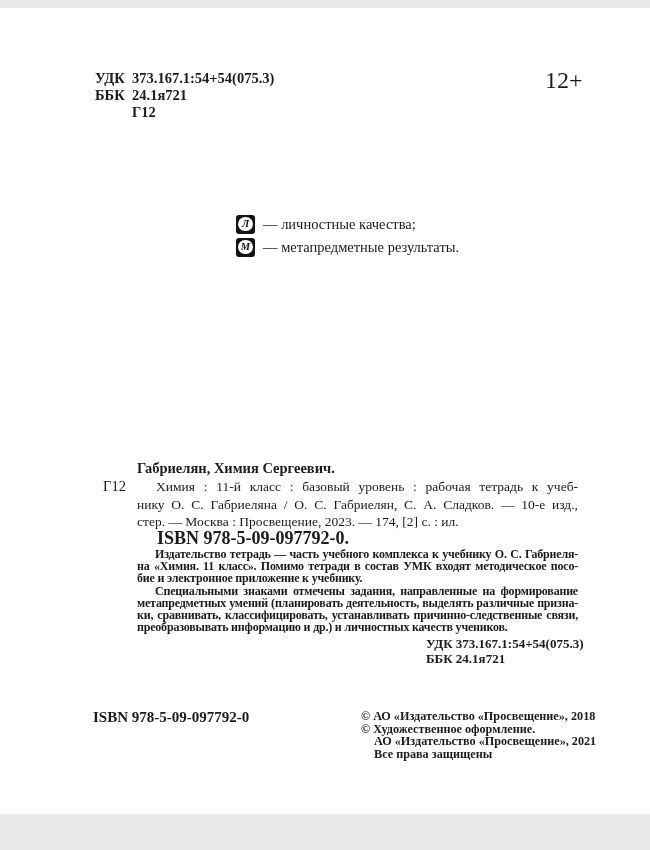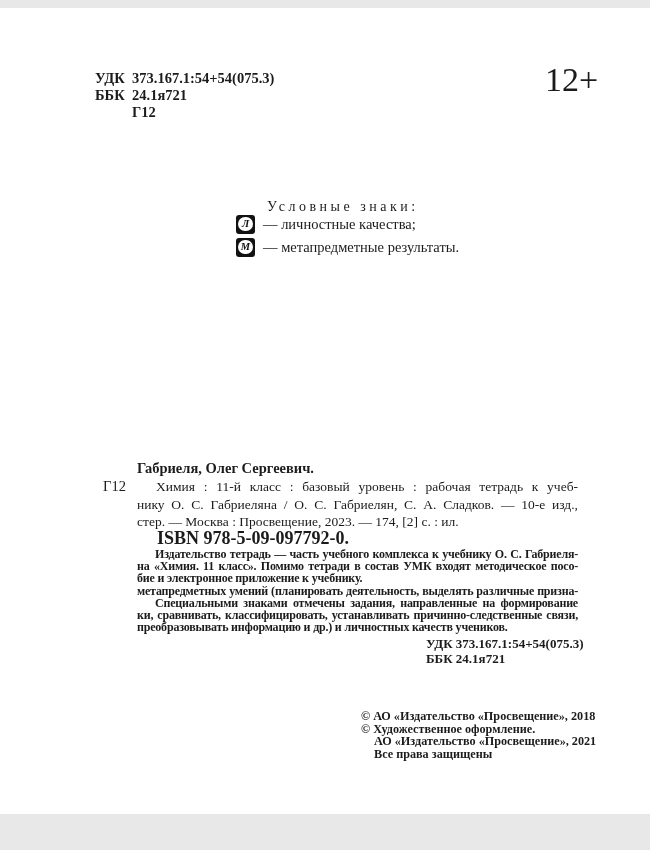--- a/index.html
+++ b/index.html
@@ -12,21 +12,21 @@
     font-family:"Liberation Serif","DejaVu Serif",serif;
     overflow:hidden;
   }
   .abs{position:absolute;}
 
   
   .class-top{left:95px;top:62px;font-weight:bold;font-size:14.5px;line-height:17px;}
   .class-row{display:flex;}
   .class-label{width:37px;}
   
-  .age{left:545px;top:56px;font-size:34px;line-height:32px;font-weight:normal;}
+  .age{left:545px;top:56px;font-size:24px;line-height:32px;font-weight:normal;}
 
   
   .legend-title{left:267px;top:191px;font-size:14px;letter-spacing:3.5px;}
   .legend-row{display:flex;align-items:center;gap:8px;height:20px;font-size:14.5px;}
   .legend-row-1{left:236px;top:206px;}
   .legend-row-2{left:236px;top:229px;}
   .sq-icon{
     width:19px;height:19px;background:#121212;border-radius:3px;
     display:flex;align-items:center;justify-content:center;flex:0 0 auto;
   }
@@ -73,62 +73,62 @@
       <span>24.1я721</span>
     </div>
     <div class="class-row">
       <span class="class-label"></span>
       <span>Г12</span>
     </div>
   </div>
 
   <div class="abs age">12+</div>
 
-  <div class="abs legend-title">Условные знаки:</div>
 
   <div class="abs legend-row legend-row-1">
     <span class="sq-icon">
       <span class="circ">Л</span>
     </span>
     <span>— личностные качества;</span>
   </div>
 
   <div class="abs legend-row legend-row-2">
     <span class="sq-icon">
       <span class="circ">М</span>
     </span>
     <span>— метапредметные результаты.</span>
   </div>
 
-  <div class="abs author">Габриеля, Олег Сергеевич.</div>
+  <div class="abs author">Габриелян, Химия Сергеевич.</div>
   <div class="abs bib-code">Г12</div>
 
   <div class="abs bib-par">
     <div class="jl ind19">Химия : 11-й класс : базовый уровень : рабочая тетрадь к учеб-</div>
     <div class="jl">нику О. С. Габриеляна / О. С. Габриелян, С. А. Сладков. — 10-е изд.,</div>
     <div>стер. — Москва : Просвещение, 2023. — 174, [2] с. : ил.</div>
   </div>
 
   <div class="abs isbn-mid">ISBN 978-5-09-097792-0.</div>
 
   <div class="abs annot">
     <div class="jl ind18">Издательство тетрадь — часть учебного комплекса к учебнику О. С. Габриеля-</div>
     <div class="jl">на «Химия. 11 класс». Помимо тетради в состав УМК входят методическое посо-</div>
     <div>бие и электронное приложение к учебнику.</div>
+    <div class="jl ind18">Специальными знаками отмечены задания, направленные на формирование</div>
     <div class="jl">метапредметных умений (планировать деятельность, выделять различные призна-</div>
-    <div class="jl ind18">Специальными знаками отмечены задания, направленные на формирование</div>
     <div class="jl">ки, сравнивать, классифицировать, устанавливать причинно-следственные связи,</div>
     <div>преобразовывать информацию и др.) и личностных качеств учеников.</div>
   </div>
 
   <div class="abs class-bottom">
     <div>УДК 373.167.1:54+54(075.3)</div>
     <div>ББК 24.1я721</div>
   </div>
 
+  <div class="abs isbn-footer">ISBN 978-5-09-097792-0</div>
 
   <div class="abs copyright">
     <div>© АО «Издательство «Просвещение», 2018</div>
     <div>© Художественное оформление.</div>
     <div class="cindent">АО «Издательство «Просвещение», 2021</div>
     <div class="cindent">Все права защищены</div>
   </div>
 
 </div>
 

